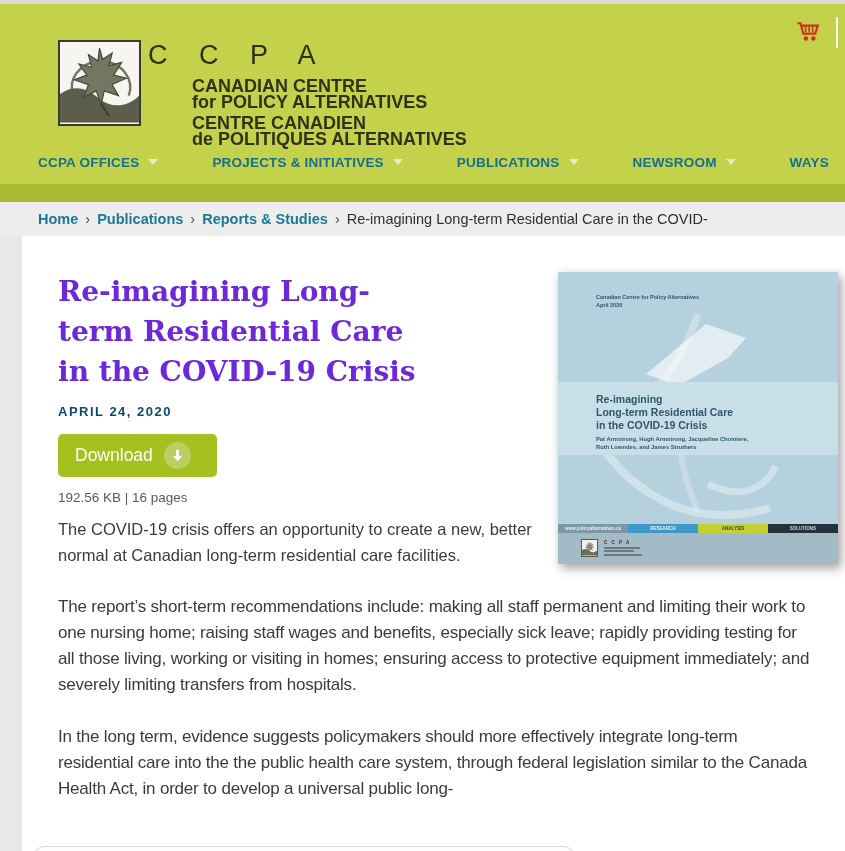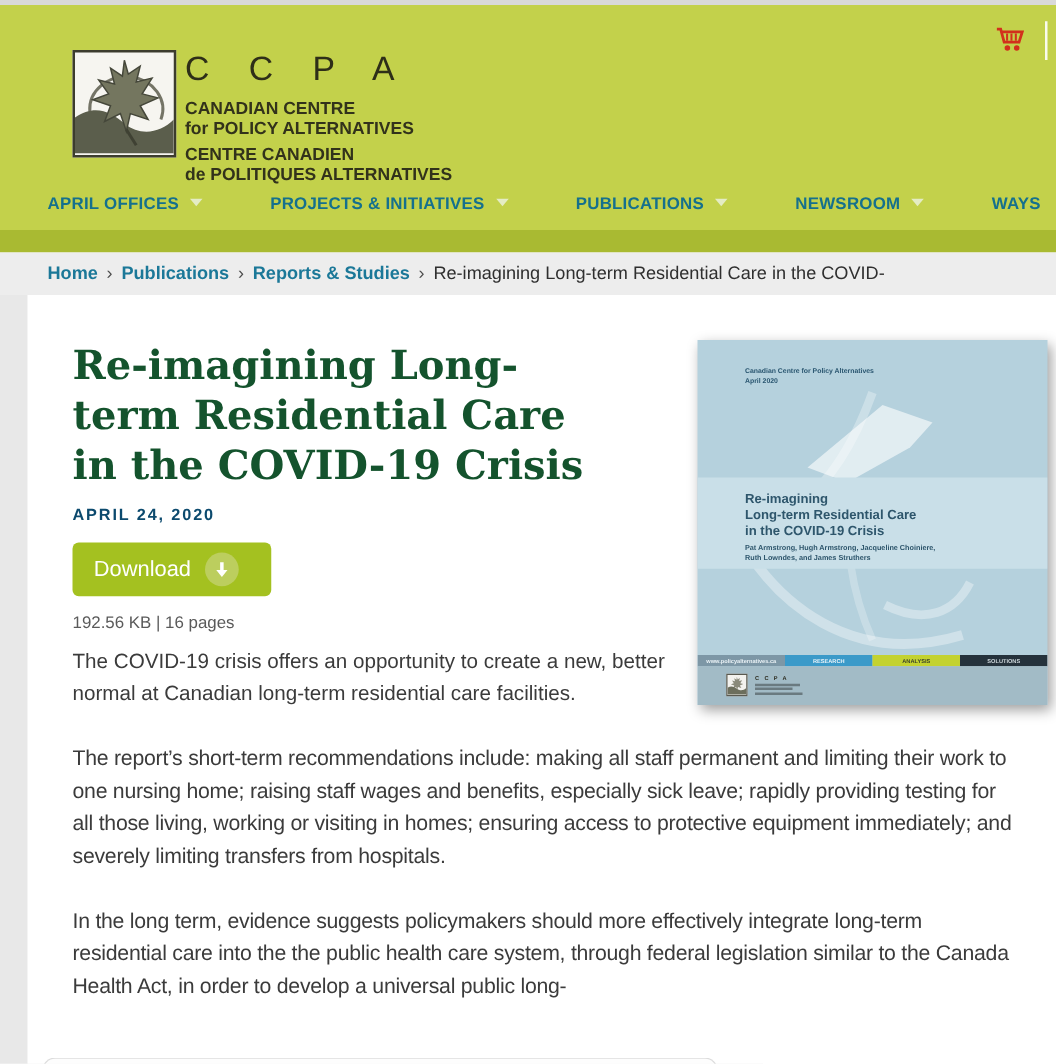--- a/index.html
+++ b/index.html
@@ -9,21 +9,21 @@
   .top-strip { height: 4px; background: #d9d9d9; }
 
   
   .header { height: 136px; background: #c3d14b; position: relative; }
   .logo-box {
     position: absolute; left: 58px; top: 36px; width: 83px; height: 86px;
     background: #f6f5f0; border: 2px solid #3c3c2e;
   }
   .brand { position: absolute; left: 148px; top: 36px; color: #32321b; }
   .brand-acronym { font-size: 27px; letter-spacing: 12px; font-weight: 500; color: #2e2e18; }
-  .brand-lines { margin-top: 7px; font-size: 14px; font-weight: bold; line-height: 16px; }
+  .brand-lines { margin-top: 7px; font-size: 18px; font-weight: bold; line-height: 16px; margin-left: 44px; }
   .brand-gap { height: 5px; }
   .cart { position: absolute; right: 23px; top: 14px; width: 28px; height: 28px; cursor: pointer; }
   .cart-sep { position: absolute; right: 7px; top: 13px; width: 2px; height: 31px; background: rgba(255,255,255,0.9); }
 
   
   .nav {
     height: 44px; background: #c3d14b; display: flex; align-items: center;
     padding-left: 38px; gap: 54px; white-space: nowrap; overflow: hidden;
   }
   .nav-item {
@@ -45,21 +45,21 @@
   .crumb-sep { color: #4c4c4c; margin: 0 7px; }
   .crumb-current { color: #2f2f2f; }
 
   
   .content { height: 619px; background: #e8e8e8; position: relative; }
   .panel {
     position: absolute; left: 22px; top: 0; right: 0; bottom: 0;
     background: #ffffff; overflow: hidden;
   }
   .leftcol { position: absolute; left: 36px; top: 36px; width: 758px; }
-  .page-title { font-family: "DejaVu Serif", serif; font-weight: bold; font-size: 32px; line-height: 40px; color: #14532d; }
+  .page-title { font-family: "DejaVu Serif", serif; font-weight: bold; font-size: 28px; line-height: 40px; color: #6d28d9; }
   .pub-date { margin-top: 12px; font-size: 13px; font-weight: bold; letter-spacing: 1.5px; color: #0c4a6e; }
   .dl-btn {
     margin-top: 15px; display: inline-flex; align-items: center; gap: 11px;
     background: #a4c120; border: none; border-radius: 5px; padding: 8px 26px 8px 17px;
     color: #ffffff; font-size: 17.5px; font-family: "Liberation Sans", sans-serif; cursor: pointer;
   }
   .dl-circle {
     width: 27px; height: 27px; border-radius: 50%; background: #bcce5e;
     display: inline-flex; align-items: center; justify-content: center;
   }
@@ -127,21 +127,21 @@
       <line x1="16" y1="7.5" x2="16" y2="12.5" stroke="#d2301c" stroke-width="1.4"></line>
       <circle cx="10.2" cy="17.5" r="1.9" fill="#d2301c"></circle>
       <circle cx="16.6" cy="17.5" r="1.9" fill="#d2301c"></circle>
     </svg>
   </div>
   <div class="cart-sep"></div>
 </div>
 
 <div class="nav">
   <div class="nav-item">
-    <span>APRIL OFFICES</span>
+    <span>CCPA OFFICES</span>
     <span class="caret"></span>
   </div>
   <div class="nav-item">
     <span>PROJECTS &amp; INITIATIVES</span>
     <span class="caret"></span>
   </div>
   <div class="nav-item">
     <span>PUBLICATIONS</span>
     <span class="caret"></span>
   </div>

